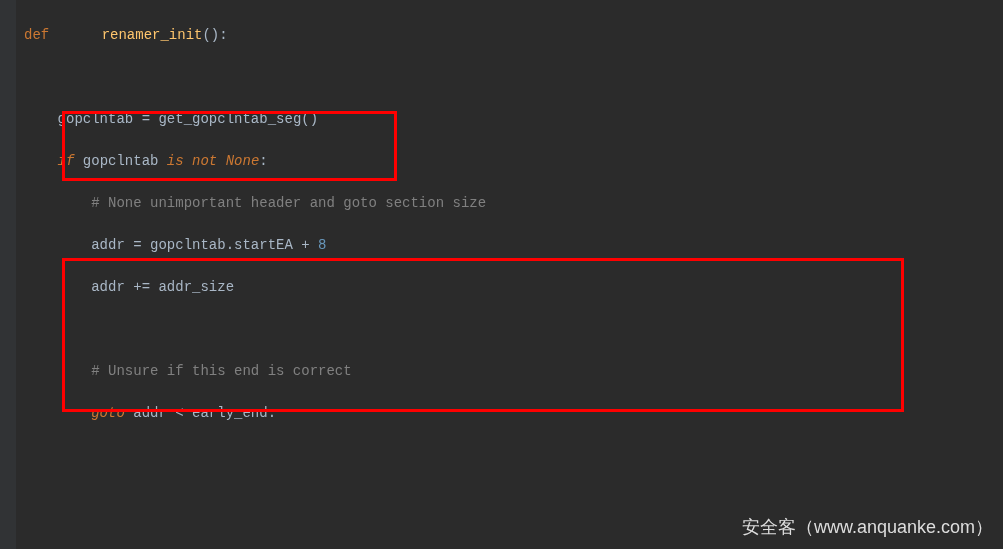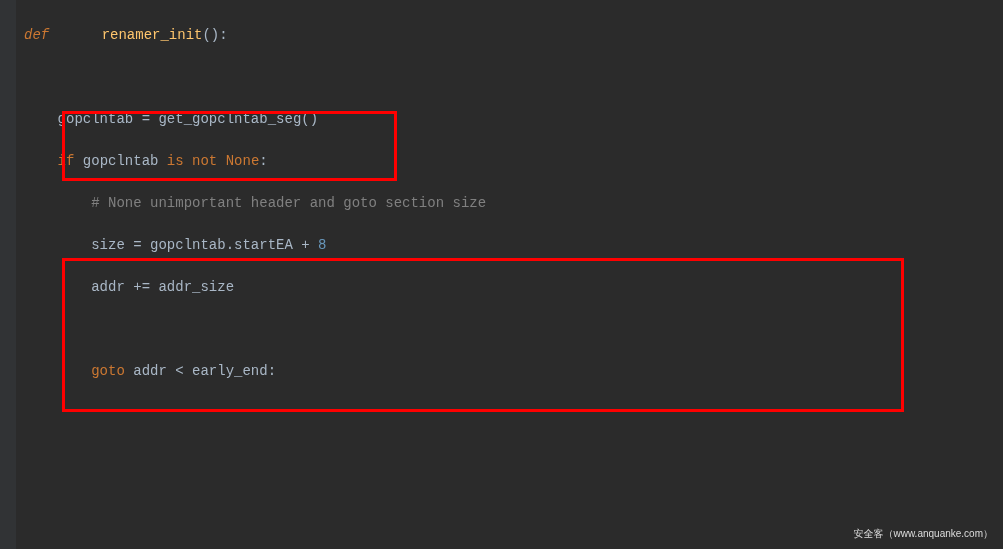--- a/index.html
+++ b/index.html
@@ -24,57 +24,58 @@
   }
   .code-area {
     position: absolute;
     left: 16px;
     top: 0;
     padding: 4px 0 0 8px;
     white-space: pre;
   }
   .ln { display: block; height: 21px; }
   
-  .kw   { color: #cc7832; font-style: italic; } 
-  .kw2  { color: #cc7832; }                      
+  .kw   { color: #cc7832; } 
+  .kw2  { color: #cc7832; font-style: italic; }                      
   .fn   { color: #ffc66d; margin-left: 44px; }                      
   .id   { color: #a9b7c6; }
   .num  { color: #6897bb; }
   .cmt  { color: #808080; }
 
   .highlight-box {
     position: absolute;
     border: 3px solid #ff0000;
     background: transparent;
     pointer-events: none;
   }
   .watermark {
     position: absolute;
     right: 10px;
     bottom: 8px;
     color: #dddddd;
-    font-size: 10px;
+    font-size: 18px;
     font-family: Arial, 'Microsoft YaHei', sans-serif;
     margin-left: 8px;
   }
 </style>
 </head>
 <body>
 
 <div class="gutter"></div>
 
 <div class="code-area">
 <span class="ln"><span class="kw">def</span> <span class="fn">renamer_init</span><span class="id">():</span></span>
 <span class="ln"> </span>
 <span class="ln">    <span class="id">gopclntab</span><span class="id"> = </span><span class="id">get_gopclntab_seg()</span></span>
 <span class="ln">    <span class="kw2">if</span><span class="id"> gopclntab </span><span class="kw2">is not</span><span> </span><span class="kw2">None</span><span class="id">:</span></span>
 <span class="ln">        <span class="cmt"># None unimportant header and goto section size</span></span>
-<span class="ln">        <span class="id">size = gopclntab.startEA </span><span class="id">+</span><span> </span><span class="num">8</span></span>
+<span class="ln">        <span class="id">addr = gopclntab.startEA </span><span class="id">+</span><span> </span><span class="num">8</span></span>
 <span class="ln">        <span class="id">addr </span><span class="id">+=</span><span class="id"> addr_size</span></span>
 <span class="ln"> </span>
+<span class="ln">        <span class="cmt"># Unsure if this end is correct</span></span>
 <span class="ln">        <span class="kw2">goto</span><span class="id"> addr &lt; early_end:</span></span>
 
 
 
 
 
 
 
 
 

